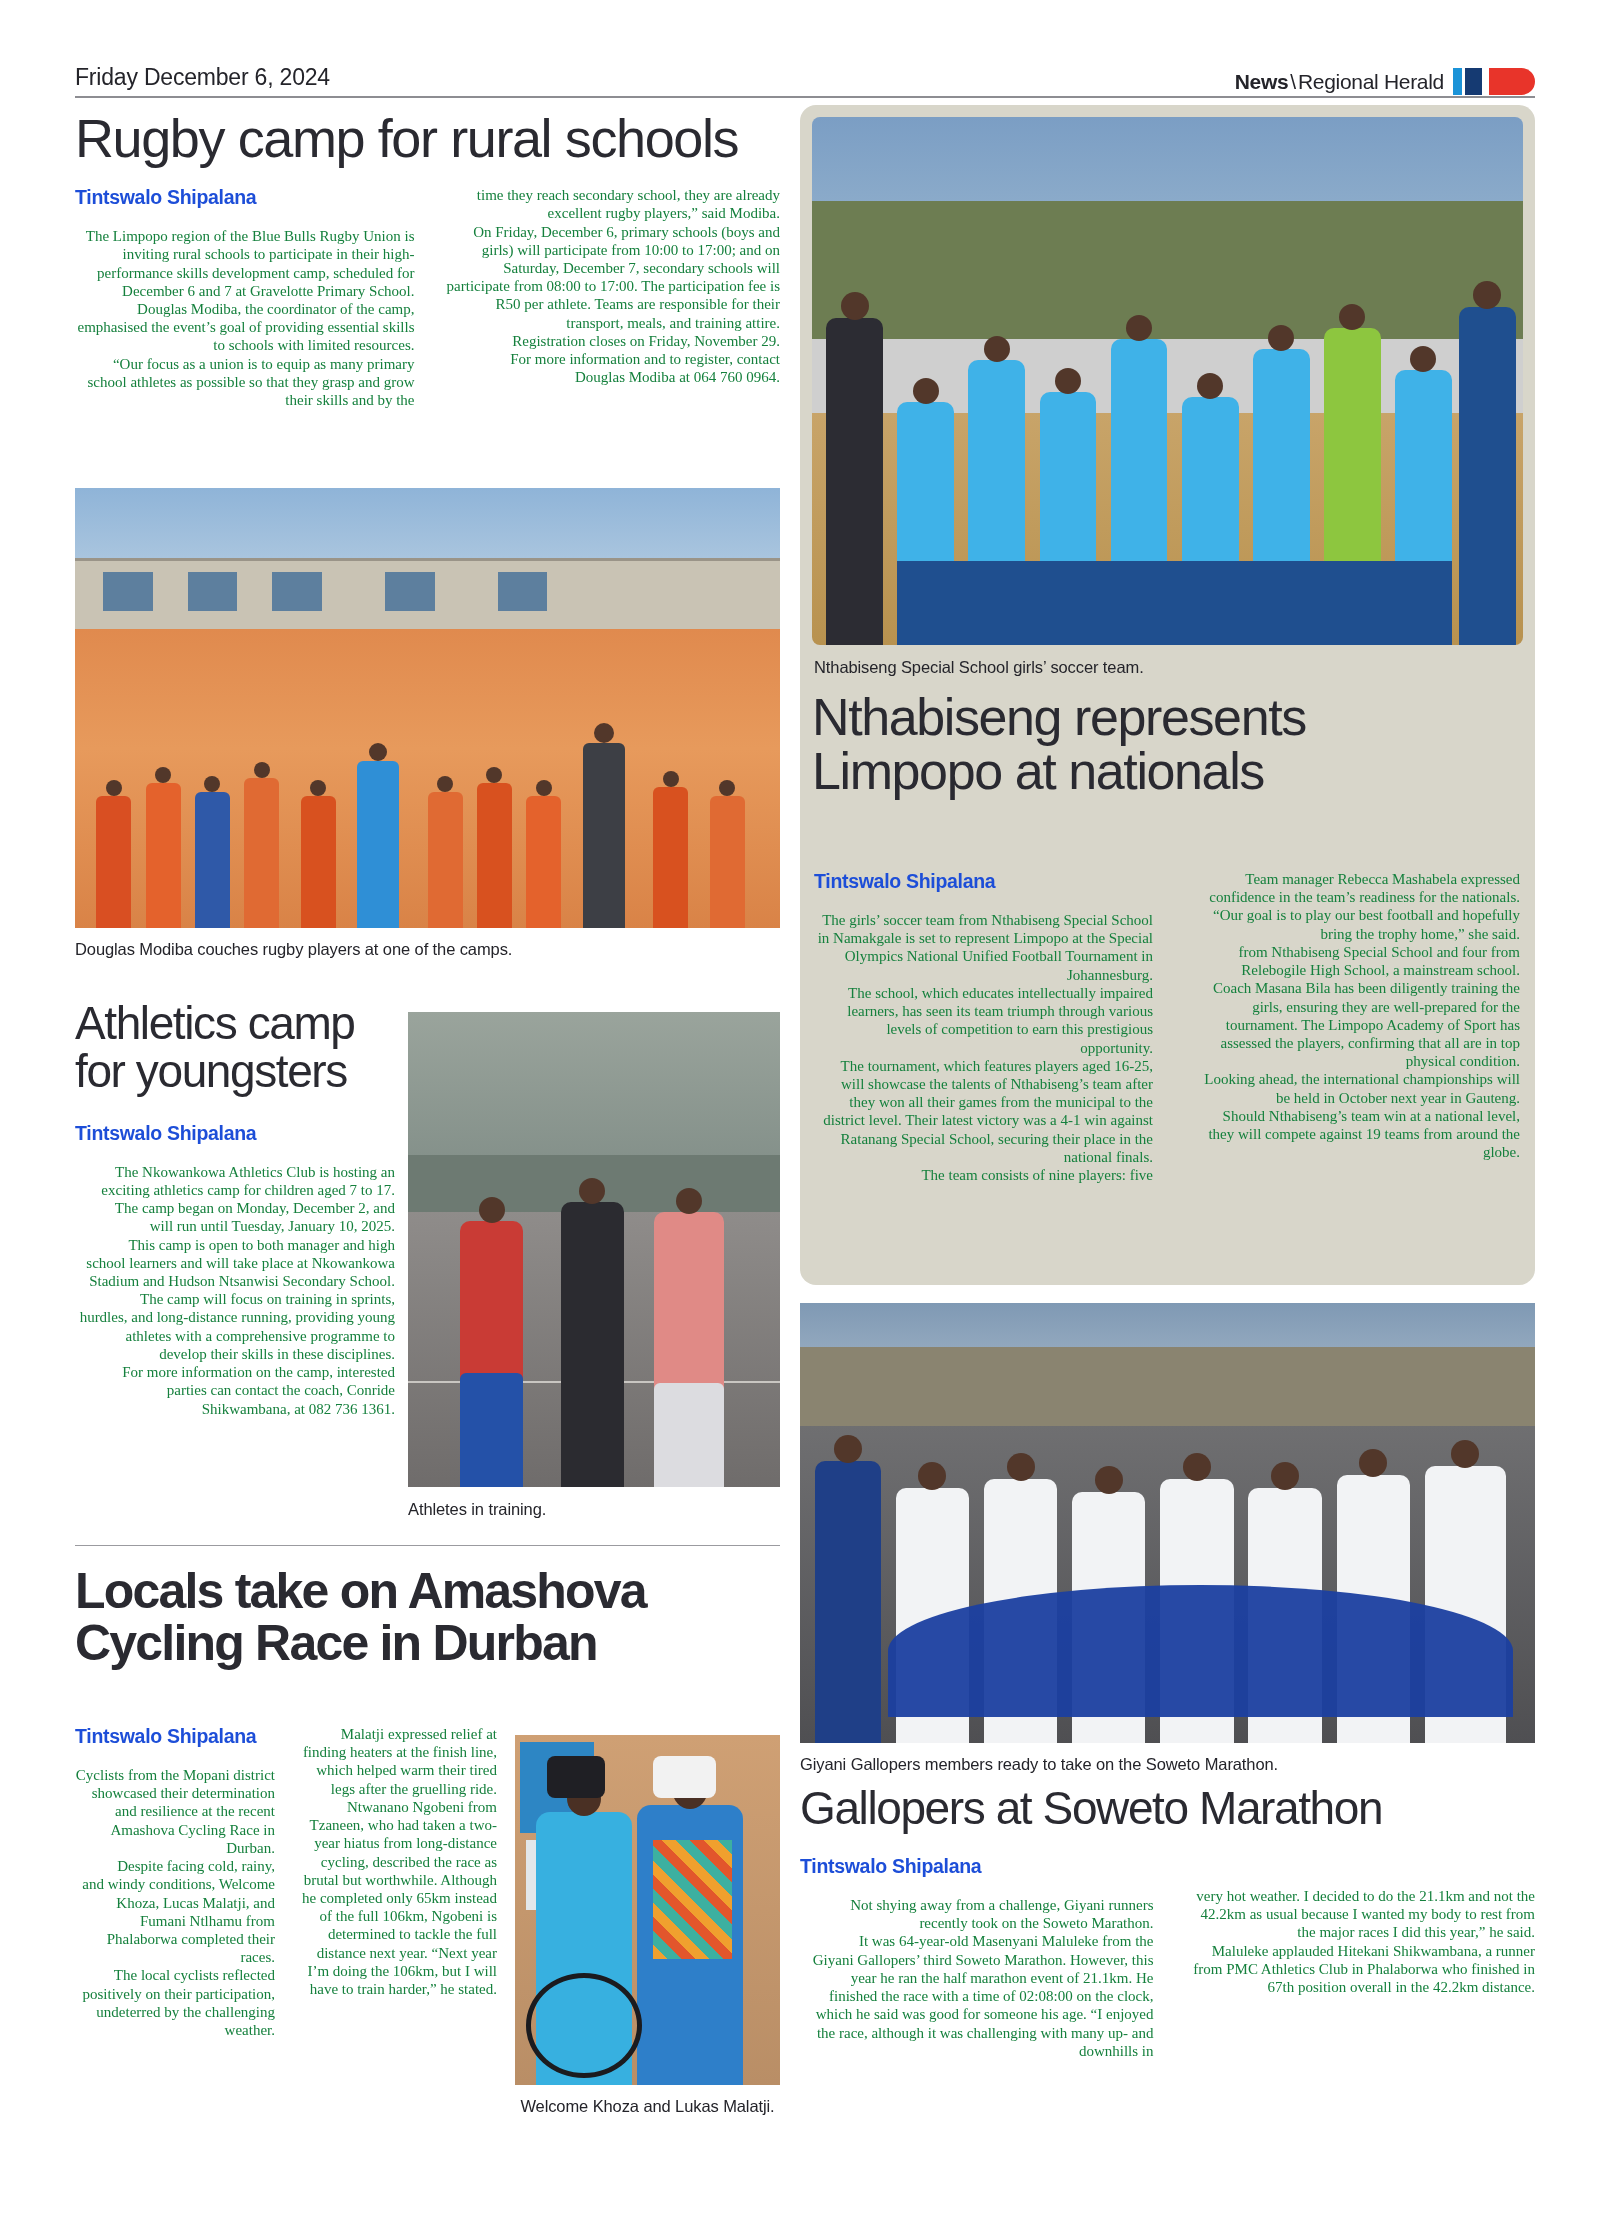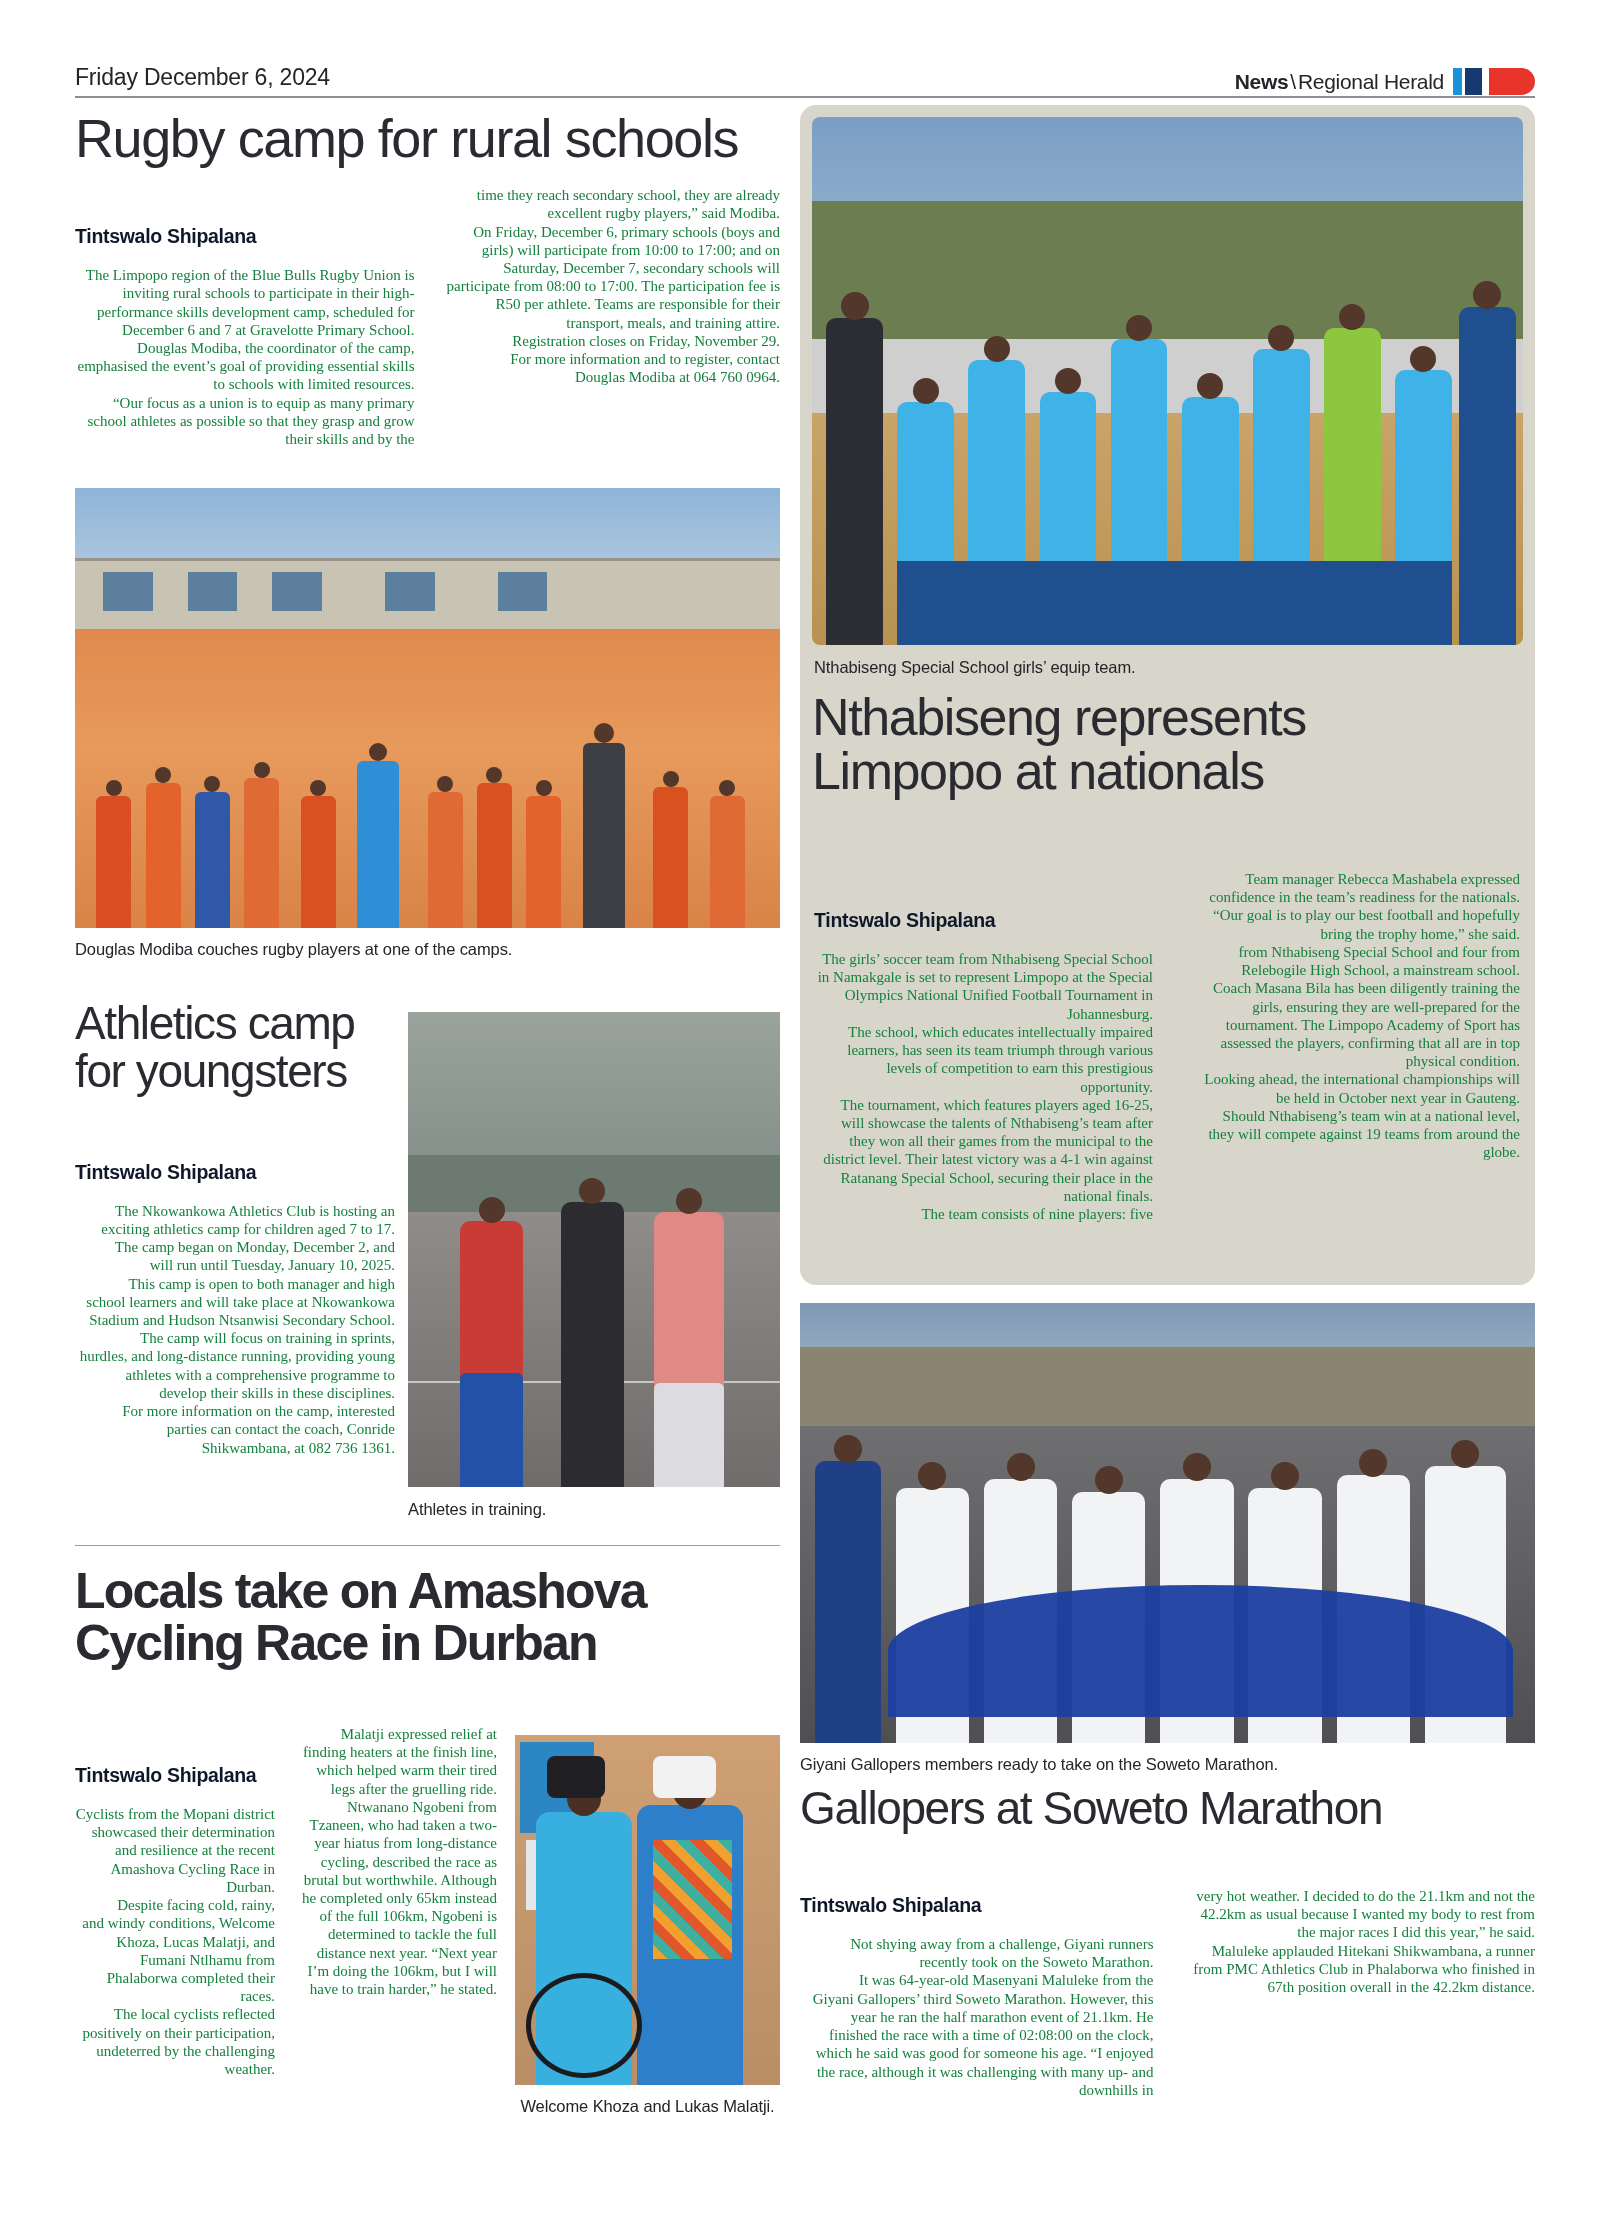--- a/index.html
+++ b/index.html
@@ -65,22 +65,21 @@
     color: #2a2a31;
     letter-spacing: -1.4px;
     line-height: 1.04;
   }
   h1.headline.bold { font-weight: 700; letter-spacing: -1.8px; }
   .byline {
     font-family: "Liberation Sans", sans-serif;
     font-weight: 700;
     font-size: 19.5px;
     letter-spacing: -0.3px;
-    color: #0f172a;
-    margin-top: 39px;
+    color: #1d4ed8;
   }
   .body p {
     font-family: "Liberation Serif", serif;
     font-size: 15px;
     line-height: 1.215;
     color: #15803d;
     text-align: right;
   }
   .body p + p { text-indent: 18px; }
   .caption {
@@ -352,21 +351,21 @@
         </div>
       <div class="fig" style="left:82%;width:8%;height:52%;background:#3fb2e8;border-radius:10px 10px 0 0;">
           <span class="head" style="top:-24px;width:26px;height:26px;"></span>
         </div>
       <div class="fig" style="left:91%;width:8%;height:64%;background:#1f4f8f;border-radius:10px 10px 0 0;">
           <span class="head" style="top:-26px;width:28px;height:28px;"></span>
         </div>
       <div style="position:absolute;left:12%;bottom:0;width:78%;height:16%;background:#1f4f8f;"></div>
     </div>
   </div>
-  <div id="cap-soccer" class="caption">Nthabiseng Special School girls’ equip team.</div>
+  <div id="cap-soccer" class="caption">Nthabiseng Special School girls’ soccer team.</div>
 
   <div id="art-nth-head">
     <h1 class="headline">
       <span>Nthabiseng represents</span><br>
       <span>Limpopo at nationals</span>
     </h1>
   </div>
   <div id="nth-cols">
     <div class="col">
       <div class="byline">Tintswalo Shipalana</div>

